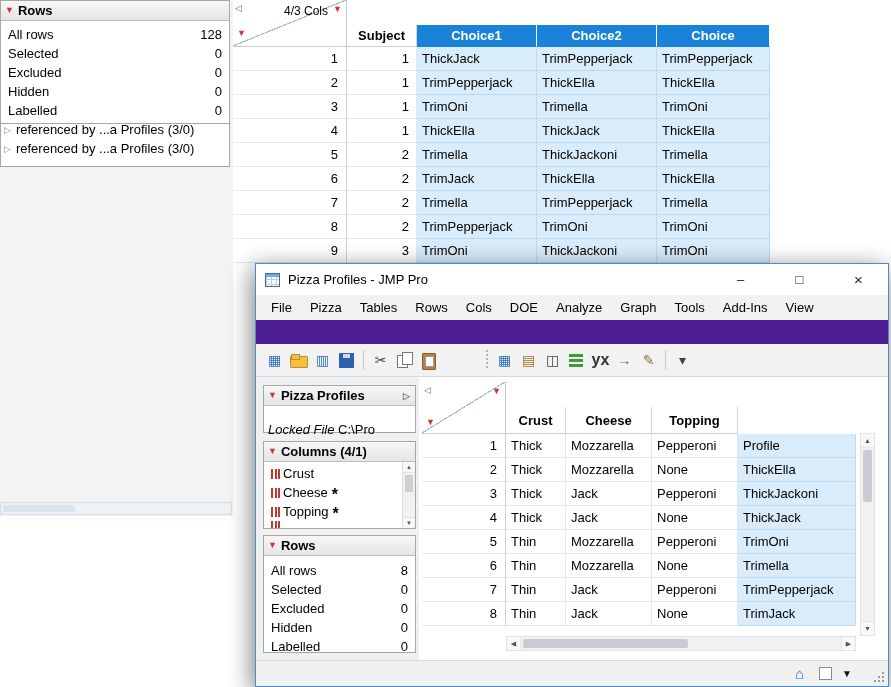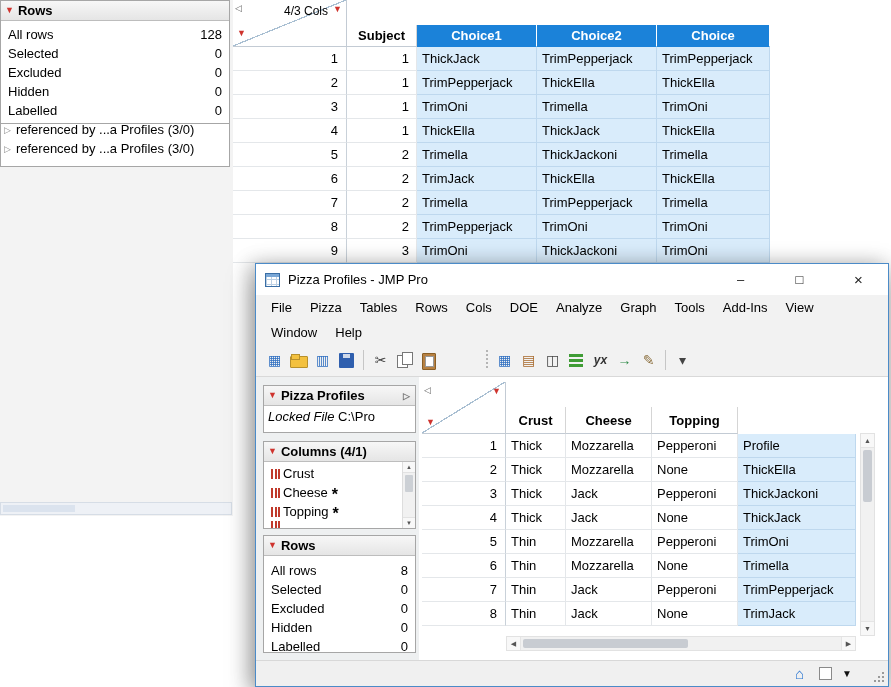--- a/index.html
+++ b/index.html
@@ -87,36 +87,36 @@
   .m1{top:31px;height:25px}
   .m2{top:56px;height:24px}
   .mitem{padding:3px 9px;white-space:nowrap}
   .toolbar{position:absolute;left:0;right:0;top:80px;height:33px;background:#f2f2f2;border-bottom:1px solid #d9d9d9;
            display:flex;align-items:center;padding-left:7px;gap:1px}
   .tsep{width:1px;height:20px;background:#c6c6c6;margin:0 4px}
   .tgap{width:40px}
   .tgrip{width:2px;height:20px;margin:0 4px;background:repeating-linear-gradient(to bottom,#b5b5b5 0 2px,transparent 2px 4px)}
   .tico{width:23px;height:23px;display:flex;align-items:center;justify-content:center;font-size:14px;position:relative}
   .tico.blue{color:#2f6fc1}.tico.dark{color:#444}.tico.brown{color:#a86a2d}.tico.green{color:#2d8a46}
-  .tico.fit{font-size:12px;font-style:italic;font-weight:bold;color:#333}
+  .tico.fit{font-size:16px;font-weight:bold;color:#333}
   .tico.pencil{color:#8a6d3b}
   .tico.folder::before{content:"";position:absolute;left:3px;top:7px;width:16px;height:10px;background:#f3c13f;border:1px solid #b8912c;border-radius:1px}
   .tico.folder::after{content:"";position:absolute;left:4px;top:5px;width:7px;height:4px;background:#f3c13f;border:1px solid #b8912c}
   .tico.floppy::before{content:"";position:absolute;inset:4px;background:#2f5fae;border-radius:1px}
   .tico.floppy::after{content:"";position:absolute;left:8px;right:8px;top:5px;height:4px;background:#cfd9ea}
   .tico.copy::before{content:"";position:absolute;left:4px;top:6px;width:9px;height:11px;background:#fff;border:1px solid #777}
   .tico.copy::after{content:"";position:absolute;left:9px;top:3px;width:9px;height:11px;background:#fff;border:1px solid #777}
   .tico.paste::before{content:"";position:absolute;left:5px;top:4px;width:12px;height:15px;background:#b78143;border:1px solid #8a5f26;border-radius:1px}
   .tico.paste::after{content:"";position:absolute;left:8px;top:7px;width:7px;height:9px;background:#fff;border:1px solid #999}
   .tico.bars::before{content:"";position:absolute;left:4px;top:5px;width:14px;height:13px;
       background:repeating-linear-gradient(to bottom,#3f9c35 0 3px,transparent 3px 5px)}
   .fgcontent{position:absolute;left:0;right:0;top:113px;bottom:26px;background:#eef0f1}
   .gridbg{position:absolute;left:163px;top:0;right:0;bottom:0;background:#fff}
   .fg-p1{left:7px;top:8px;width:153px;height:48px}
-  .fg-p1 .pbody{padding:3px 4px;white-space:nowrap;overflow:hidden}
+  .fg-p1 .pbody{padding:16px 4px;white-space:nowrap;overflow:hidden}
   .fg-p2{left:7px;top:64px;width:153px;height:88px}
   .fg-p2 .pbody{padding:2px 13px 0 0;height:66px;overflow:hidden}
   .fg-p3{left:7px;top:158px;width:153px;height:118px}
   .fg-p3 .pbody{padding-top:5px}
   .p2sb{position:absolute;right:0;top:20px;bottom:0;width:13px;background:#f1f1f1;border-left:1px solid #ddd}
   .p2sb .up{position:absolute;top:0;left:0;right:0;height:11px;font-size:6px;color:#555;display:flex;align-items:center;justify-content:center;background:#f8f8f8;border-bottom:1px solid #e2e2e2}
   .p2sb .down{position:absolute;bottom:0;left:0;right:0;height:11px;font-size:6px;color:#555;display:flex;align-items:center;justify-content:center;background:#f8f8f8;border-top:1px solid #e2e2e2}
   .p2sb .thumb{position:absolute;left:2px;right:2px;top:13px;height:17px;background:#ccd0d5;border-radius:1px}
   .fg-grid{left:166px;top:5px;width:434px}
   .fg-corner{left:0;top:0;width:84px;height:52px}
@@ -355,24 +355,20 @@
         <span class="mitem">Tables</span>
         <span class="mitem">Rows</span>
         <span class="mitem">Cols</span>
         <span class="mitem">DOE</span>
         <span class="mitem">Analyze</span>
         <span class="mitem">Graph</span>
         <span class="mitem">Tools</span>
         <span class="mitem">Add-Ins</span>
         <span class="mitem">View</span>
       </div>
-    <div class="menubar m2">
-        <span class="mitem">Window</span>
-        <span class="mitem">Help</span>
-      </div>
     <div class="toolbar">
         <span class="tico blue">▦</span>
         <span class="tico folder"></span>
         <span class="tico blue">▥</span>
         <span class="tico floppy"></span>
         <span class="tsep"></span>
         <span class="tico dark">✂</span>
         <span class="tico copy"></span>
         <span class="tico paste"></span>
         <span class="tgap"></span>

